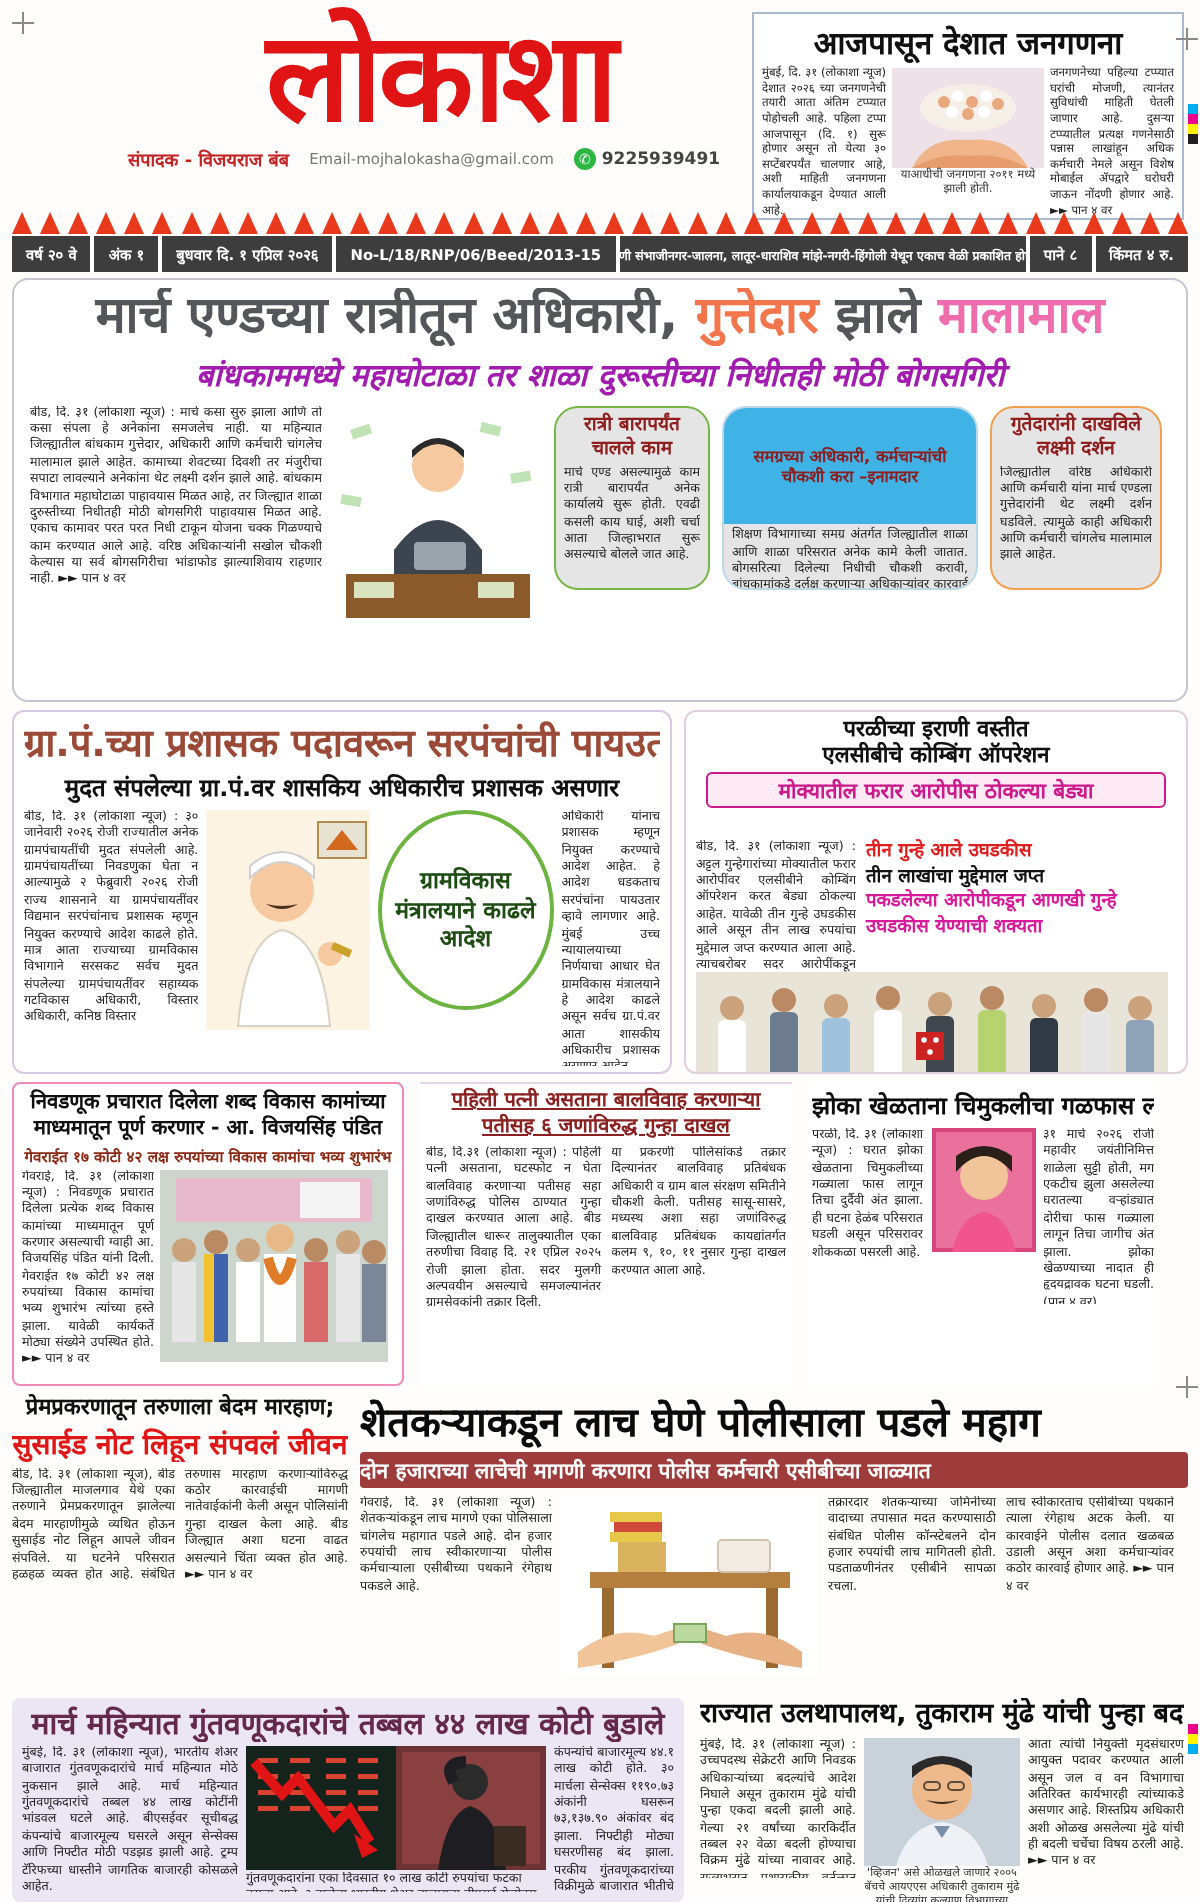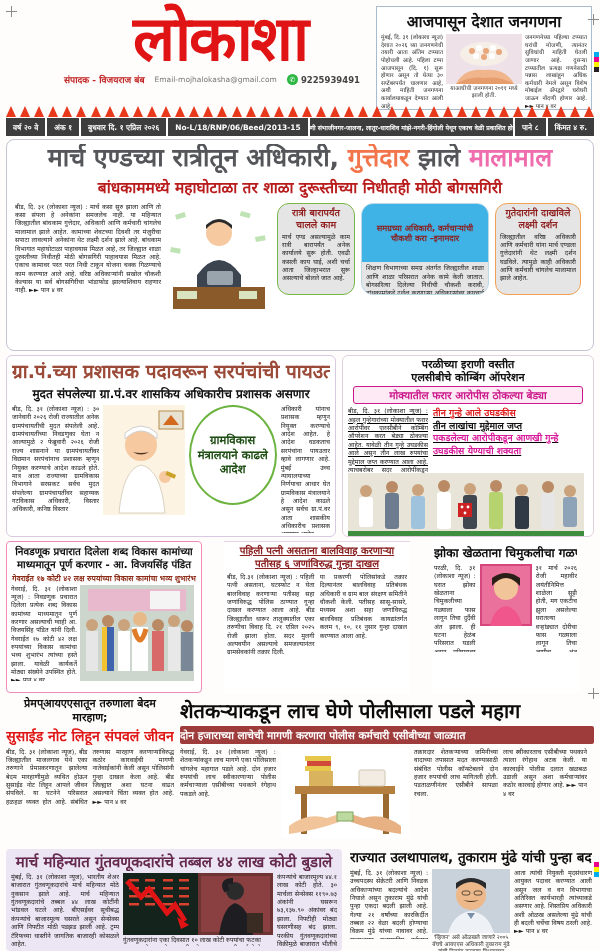--- a/index.html
+++ b/index.html
@@ -43,21 +43,21 @@
   .infobar .grow { flex:1; font-size:6.2px; }
 
   
   .t6 { font-size:6.3px; line-height:1.33; text-align:justify; color:#1c1c1c; overflow:hidden; }
   .fit { white-space:nowrap; overflow:hidden; }
 
   
   .lead { border:1.5px solid #c4c4d2; border-radius:8px; margin:3px 6px 0 6px; padding:4px 8px; height:212px; overflow:hidden; background:#fff; }
   .lead-h1 { text-align:center; font-size:25px; font-weight:bold; line-height:1.15; }
   .lead-h1 .g { color:#55565a; } .lead-h1 .o { color:#f3754b; } .lead-h1 .p { color:#ef6cad; }
-  .lead-h2 { text-align:center; font-size:15.5px; font-weight:bold; color:#b91c1c; margin-top:3px; }
+  .lead-h2 { text-align:center; font-size:15.5px; font-weight:bold; color:#a21caf; margin-top:3px;font-style:italic; }
   .lead-row { display:flex; gap:6px; margin-top:5px; align-items:flex-start; }
   .lead-body { width:146px; height:118px; }
   .oval { width:96px; height:112px; border-radius:50%; background:#8a7c16; color:#fff; text-align:center; font-weight:bold; display:flex; flex-direction:column; justify-content:center; padding:6px 8px; }
   .oval .a { font-size:8.6px; line-height:1.25; border-bottom:1px solid #d9cf8a; padding-bottom:3px; margin-bottom:3px; }
   .oval .b { font-size:7.6px; line-height:1.25; }
   .sidebox { border-radius:12px; padding:3px 4px; height:92px; overflow:hidden; background:#e5e5e5; }
   .sidebox h3 { text-align:center; font-weight:bold; color:#8f1f1f; font-size:9.5px; line-height:1.25; margin-bottom:2px; }
   .night { width:78px; border:1.2px solid #79b648; }
   .inquiry { width:128px; border:1px solid #bcd9ea; padding:0; }
   .inquiry h3 { background:#3fb3e6; color:#8d1d1d; font-size:8.2px; padding:19px 3px; margin:0; border-radius:4px 4px 0 0; }
@@ -70,28 +70,28 @@
   .gram-h1 { text-align:center; color:#9c4a38; font-weight:bold; font-size:19px; }
   .gram-h2 { text-align:center; color:#111; font-weight:bold; font-size:12px; margin-top:1px; }
   .gram-row { display:flex; gap:4px; margin-top:3px; align-items:flex-start; }
   .gram-left { width:92px; height:128px; }
   .gcircle { width:92px; height:100px; border:2px solid #6cb33f; border-radius:50%; display:flex; align-items:center; justify-content:center; text-align:center; font-weight:bold; font-size:11.5px; color:#1d4d12; padding:6px; line-height:1.3; }
   .gram-right { width:52px; height:128px; }
 
   .combing { flex:1; border:1px solid #e3cede; border-radius:6px; padding:2px 5px; overflow:hidden; background:#fff; }
   .comb-h1 { text-align:center; color:#101010; font-weight:bold; font-size:11px; line-height:1.2; }
   .comb-band { margin:2px auto 0 auto; width:96%; background:#fdeaf5; border:1px solid #cc1a8c; color:#cc1a8c; font-weight:bold; font-size:10.5px; text-align:center; border-radius:3px; padding:1px 0; }
-  .comb-row { display:flex; gap:5px; margin-top:3px;text-decoration:underline; }
+  .comb-row { display:flex; gap:5px; margin-top:16px; }
   .comb-body { width:80px; height:66px; }
   .decks { flex:1; }
   .deck { font-weight:bold; font-size:9.3px; line-height:1.35; }
   .deck.red { color:#e02020; } .deck.blk { color:#111; } .deck.mag { color:#d81b9a; }
 
   
-  .row3 { display:flex; gap:22px; margin:4px 21px 0 6px; height:152px;justify-content:flex-end; }
+  .row3 { display:flex; gap:8px; margin:4px 21px 0 6px; height:152px;justify-content:flex-end; }
   .pandit { width:196px; border:1.5px solid #f08ab8; border-radius:4px; padding:3px 4px; overflow:hidden; background:#fff; }
   .pandit h2 { font-size:10.2px; font-weight:bold; color:#101010; text-align:center; line-height:1.3; }
   .pandit h3 { font-size:7.6px; font-weight:bold; color:#8d2b17; text-align:center; margin-top:1px; }
   .pandit-row { display:flex; gap:3px; margin-top:2px; }
   .pandit-body { width:66px; height:96px; }
   .balvivah { width:186px; padding:2px 3px; overflow:hidden; border-top:1px solid #e5d5e5; background:#fff; }
   .balvivah h2 { font-size:10px; font-weight:bold; color:#8b2020; text-align:center; line-height:1.3;text-decoration:underline; }
   .balvivah .cols { display:flex; gap:5px; margin-top:3px; }
   .balvivah .c { width:50%; height:112px; }
   .zoka { flex:1; padding:1px 2px; overflow:hidden; background:#fff; }
@@ -402,21 +402,21 @@
           <path d="M12 22 Q26 6 40 22 L40 14 Q26 4 12 14 Z" fill="#2b2017"></path>
           <path d="M10 62 Q14 44 26 42 Q38 44 42 62 Z" fill="#f0558c"></path>
         </svg>
         <div class="t6 zoka-col">३१ मार्च २०२६ रोजी महावीर जयंतीनिमित्त शाळेला सुट्टी होती, मग एकटीच झुला असलेल्या घरातल्या वऱ्हांड्यात दोरीचा फास गळ्याला लागून तिचा जागीच अंत झाला. झोका खेळण्याच्या नादात ही हृदयद्रावक घटना घडली. (पान ४ वर)</div>
       </div>
     </div>
   </div>
 
   <div class="row4">
     <div class="suicide">
-      <h2>प्रेमप्आयएएसातून तरुणाला बेदम मारहाण;</h2>
+      <h2>प्रेमप्रकरणातून तरुणाला बेदम मारहाण;</h2>
       <h3 class="fit">सुसाईड नोट लिहून संपवलं जीवन</h3>
       <div class="t6">बीड, दि. ३१ (लोकाशा न्यूज), बीड जिल्ह्यातील माजलगाव येथे एका तरुणाने प्रेमप्रकरणातून झालेल्या बेदम मारहाणीमुळे व्यथित होऊन सुसाईड नोट लिहून आपले जीवन संपविले. या घटनेने परिसरात हळहळ व्यक्त होत आहे. संबंधित तरुणास मारहाण करणाऱ्यांविरुद्ध कठोर कारवाईची मागणी नातेवाईकांनी केली असून पोलिसांनी गुन्हा दाखल केला आहे. बीड जिल्ह्यात अशा घटना वाढत असल्याने चिंता व्यक्त होत आहे. ►► पान ४ वर</div>
     </div>
 
     <div class="bribe">
       <h2 class="fit">शेतकऱ्याकडून लाच घेणे पोलीसाला पडले महाग</h2>
       <div class="bribe-band fit">दोन हजाराच्या लाचेची मागणी करणारा पोलीस कर्मचारी एसीबीच्या जाळ्यात</div>
       <div class="bribe-row">
         <div class="t6 bribe-col">गेवराई, दि. ३१ (लोकाशा न्यूज) : शेतकऱ्यांकडून लाच मागणे एका पोलिसाला चांगलेच महागात पडले आहे. दोन हजार रुपयांची लाच स्वीकारणाऱ्या पोलीस कर्मचाऱ्याला एसीबीच्या पथकाने रंगेहाथ पकडले आहे.</div>
         <svg width="128" height="90">

